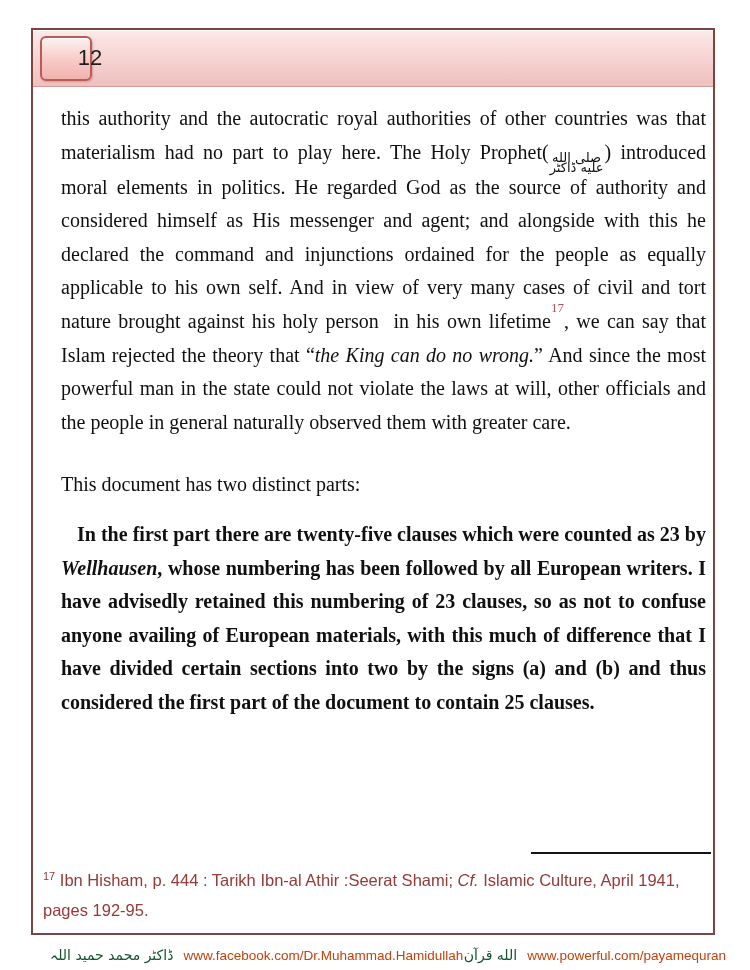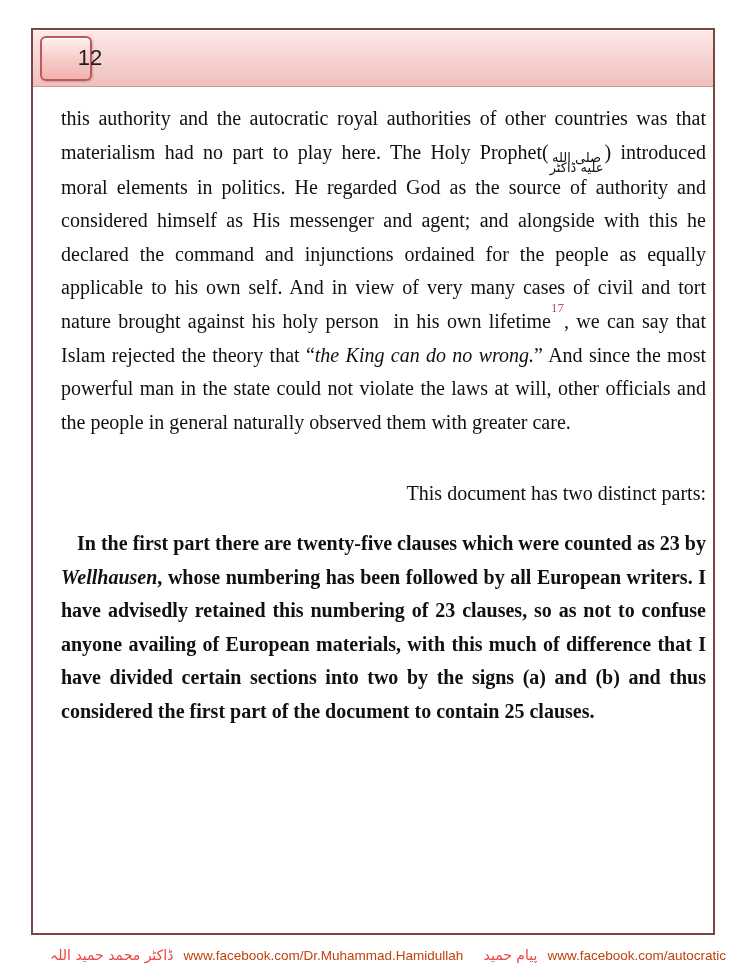--- a/index.html
+++ b/index.html
@@ -47,21 +47,21 @@
     font-family: "Liberation Sans", sans-serif;
     font-size: 20px; color: #3d3d3d; margin-left: 15px; white-space: nowrap;
   }
 
   
   .body-area { position: absolute; left: 28px; right: 7px; top: 72px; }
   .para {
     font-size: 20px; line-height: 33.6px;
     color: #101010; text-align: justify; margin: 0;
   }
-  .para.p2 { margin-top: 38px; text-align: right; }
+  .para.p2 { margin-top: 29px; text-align: left; }
   .para.p3 { margin-top: 16px; text-indent: 16px; font-weight: bold; }
   .italic { font-style: italic; }
   .fnref {
     color: #b05350; font-size: 13px; line-height: 0;
     position: relative; top: -8px; font-family: "Liberation Serif", serif;
   }
   .arabic-stack {
     display: inline-flex; flex-direction: column; align-items: center;
     vertical-align: -3px; margin: 0 1px;
     font-family: "DejaVu Sans", sans-serif;
@@ -84,21 +84,21 @@
 
   
   .footer {
     position: absolute; left: 50px; right: 24px; top: 942px; height: 26px;
     display: flex; justify-content: space-between; align-items: center;
     font-family: "Liberation Sans", sans-serif;
   }
   .footer-group { display: flex; align-items: center; gap: 10px; }
   .urdu {
     font-family: "DejaVu Sans", sans-serif;
-    font-size: 14px; color: #ef4444; white-space: nowrap; direction: rtl;
+    font-size: 14px; color: #14532d; white-space: nowrap; direction: rtl;
   }
   .url { font-size: 13.5px; color: #c2410c; white-space: nowrap; }
 </style>
 </head>
 <body>
 
 <div class="page">
 
   <div class="content-box">
 
@@ -112,27 +112,31 @@
       <p class="para p1"><span>this authority and the autocratic royal authorities of other countries was that materialism had no part to play here. The Holy Prophet(</span><span class="arabic-stack">
             <span class="ar-line">صلى الله</span>
             <span class="ar-line">عليه ڈاکٹر</span>
           </span><span>) introduced moral elements in politics. He regarded God as the source of authority and considered himself as His messenger and agent; and alongside with this he declared the command and injunctions ordained for the people as equally applicable to his own self. And in view of very many cases of civil and tort nature brought against his holy person&nbsp; in his own lifetime</span><sup class="fnref">17</sup><span>, we can say that Islam rejected the theory that “</span><span class="italic">the King can do no wrong.</span><span>” And since the most powerful man in the state could not violate the laws at will, other officials and the people in general naturally observed them with greater care.</span></p>
 
       <p class="para p2">This document has two distinct parts:</p>
 
       <p class="para p3"><span>In the first part there are twenty-five clauses which were counted as 23 by </span><span class="italic">Wellhausen</span><span>, whose numbering has been followed by all European writers. I have advisedly retained this numbering of 23 clauses, so as not to confuse anyone availing of European materials, with this much of difference that I have divided certain sections into two by the signs (a) and (b) and thus considered the first part of the document to contain 25 clauses.</span></p>
     </div>
 
+    <div class="footnote-area">
+      <div class="footnote-rule"></div>
+      <p class="footnote"><sup>17</sup><span> Ibn Hisham, p. 444 : Tarikh Ibn-al Athir :Seerat Shami; </span><span class="italic">Cf.</span><span> Islamic Culture, April 1941, pages 192-95.</span></p>
+    </div>
 
   </div>
 
   <div class="footer">
     <div class="footer-group">
       <span class="urdu">ڈاکٹر محمد حمید اللہ</span>
       <span class="url">www.facebook.com/Dr.Muhammad.Hamidullah</span>
     </div>
     <div class="footer-group">
-      <span class="urdu">پیام حمید</span>
-      <span class="url">www.facebook.com/autocratic</span>
+      <span class="urdu">الله قرآن</span>
+      <span class="url">www.powerful.com/payamequran</span>
     </div>
   </div>
 
 </div>
 
 </body></html>

